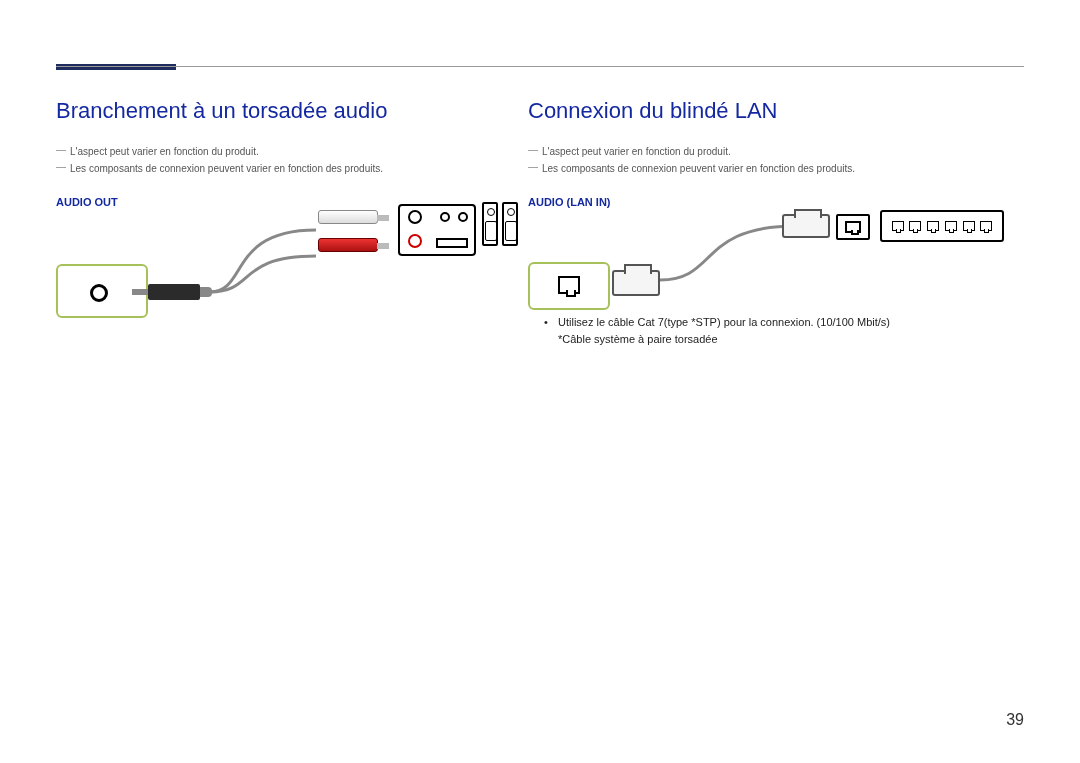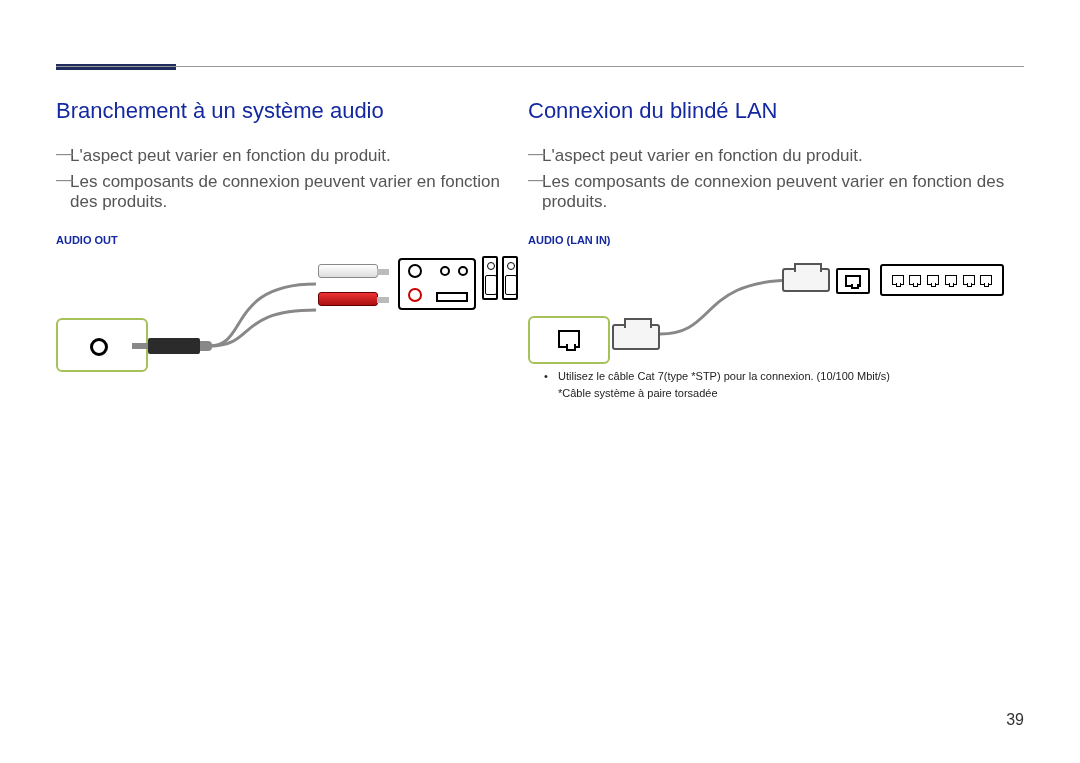--- a/index.html
+++ b/index.html
@@ -38,39 +38,39 @@
     left: 528px;
     width: 500px;
   }
   h2.section-title {
     font-size: 22px;
     font-weight: 500;
     color: #1428a0;
     margin-bottom: 22px;
   }
   .note-line {
-    font-size: 17px;
+    font-size: 10px;
     color: #555;
     margin-bottom: 6px;
     padding-left: 14px;
     position: relative;
   }
   .note-line::before {
     content: "―";
     position: absolute;
     left: 0;
     top: -2px;
     color: #888;
   }
   .port-label {
     font-size: 11px;
     font-weight: bold;
     color: #1428a0;
     margin-top: 22px;
-    margin-bottom: 22px;
+    margin-bottom: 6px;
   }
   .bullet-list {
     list-style: none;
   }
   .bullet-list li {
     font-size: 11px;
     color: #222;
     padding-left: 30px;
     position: relative;
     line-height: 1.5;
@@ -398,21 +398,21 @@
     border-width: 1.5px;
   }
 </style>
 </head>
 <body>
 
 <div class="header-accent"></div>
 <div class="header-bar"></div>
 
 <div class="col-left">
-  <h2 class="section-title">Branchement à un système audio</h2>
+  <h2 class="section-title">Branchement à un torsadée audio</h2>
   <p class="note-line">L'aspect peut varier en fonction du produit.</p>
   <p class="note-line">Les composants de connexion peuvent varier en fonction des produits.</p>
 
   <div class="port-label">AUDIO OUT</div>
 
   <div class="diagram-audio">
     <svg class="audio-cable-curve" viewBox="0 0 110 72">
       <path d="M2,66 C40,66 20,4 108,4" fill="none" stroke="#888" stroke-width="3"></path>
       <path d="M2,66 C48,66 28,30 108,30" fill="none" stroke="#888" stroke-width="3"></path>
     </svg>

